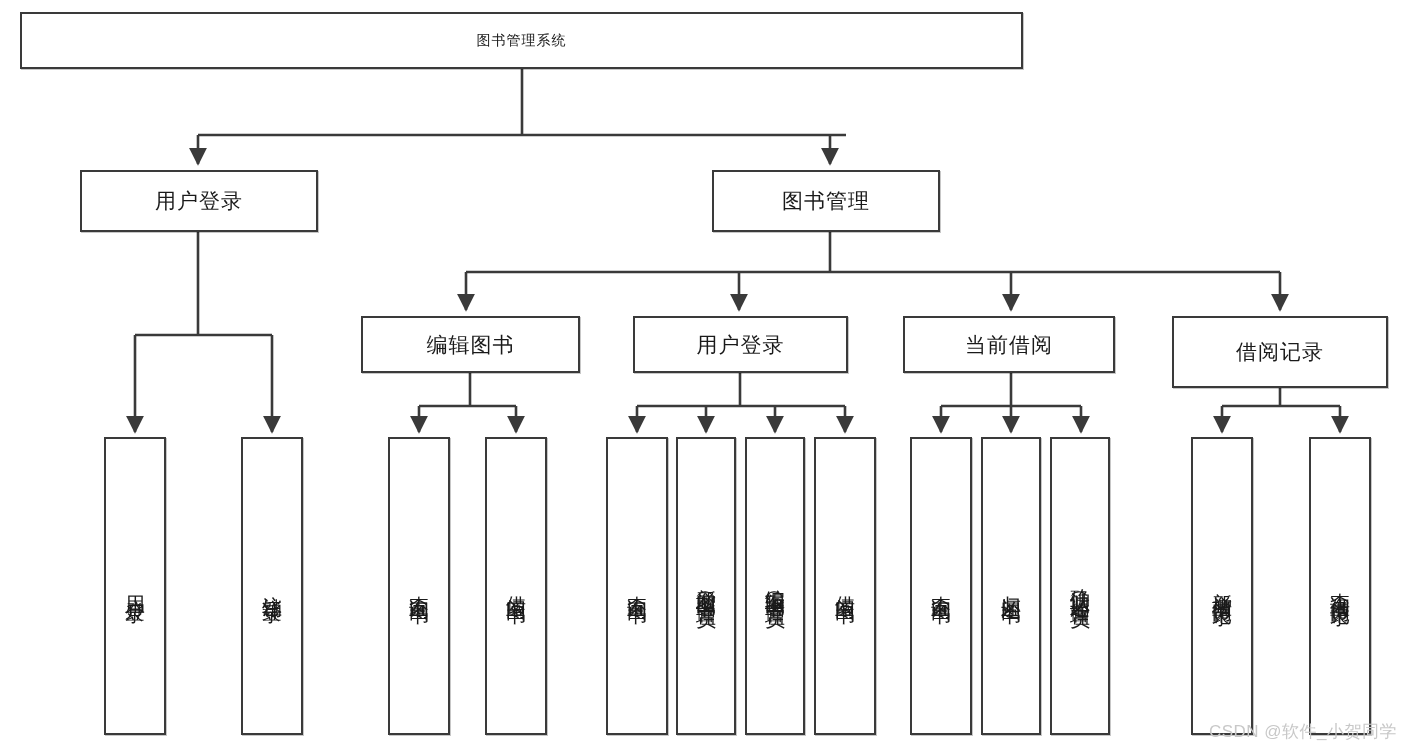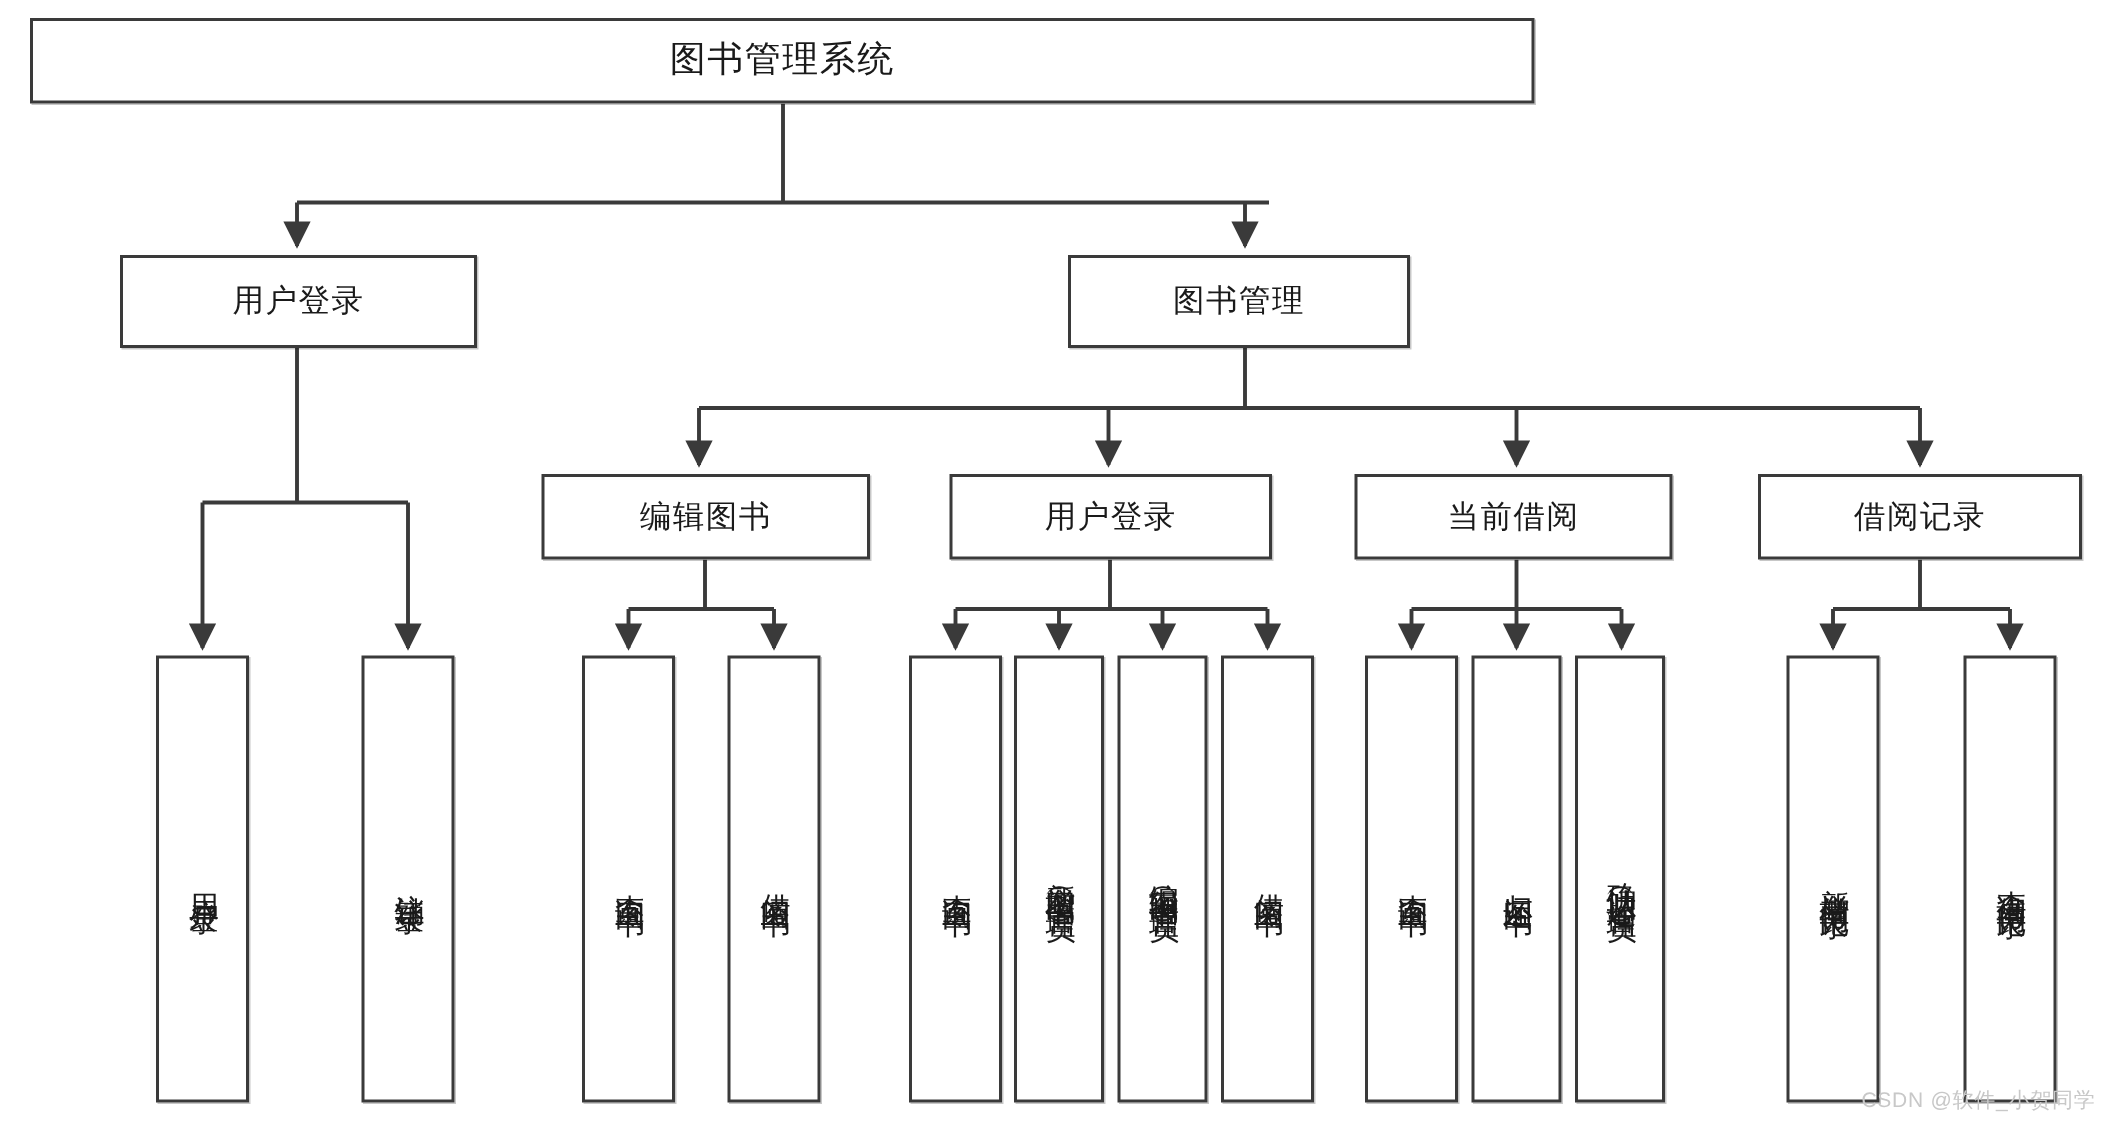--- a/index.html
+++ b/index.html
@@ -34,41 +34,41 @@
     justify-content: center;
     color: #1a1a1a;
     box-shadow: 1px 1px 0 rgba(0,0,0,0.22);
   }
   .node.h {
     font-size: 21px;
     letter-spacing: 1px;
     line-height: 1.2;
   }
   .node.root {
-    font-size: 24px;
+    font-size: 14px;
   }
   .node.v {
     writing-mode: vertical-rl;
     text-orientation: upright;
     font-size: 20px;
     letter-spacing: 3px;
     line-height: 1.05;
     padding: 2px 0;
   }
   .node.v .vtext {
     writing-mode: vertical-rl;
     text-orientation: upright;
     white-space: nowrap;
     display: block;
   }
   .watermark {
     position: absolute;
     right: 8px;
     bottom: 4px;
-    font-size: 14px;
+    font-size: 17px;
     color: #c8c8c8;
     letter-spacing: 0.5px;
     white-space: nowrap;
     user-select: none;
   }
 </style>
 </head>
 <body>
 
 <div id="canvas">
@@ -136,21 +136,21 @@
 
   <div class="node h" style="left:361px; top:316px; width:219px; height:57px;">
     <span>编辑图书</span>
   </div>
   <div class="node h" style="left:633px; top:316px; width:215px; height:57px;">
     <span>用户登录</span>
   </div>
   <div class="node h" style="left:903px; top:316px; width:212px; height:57px;">
     <span>当前借阅</span>
   </div>
-  <div class="node h" style="left:1172px; top:316px; width:216px; height:57px;">
+  <div class="node h" style="left:1172px; top:316px; width:216px; height:72px;">
     <span>借阅记录</span>
   </div>
 
   <div class="node v" style="left:104px; top:437px; width:62px; height:298px;">
     <span class="vtext">用户登录</span>
   </div>
   <div class="node v" style="left:241px; top:437px; width:62px; height:298px;">
     <span class="vtext">注销登录</span>
   </div>
 

